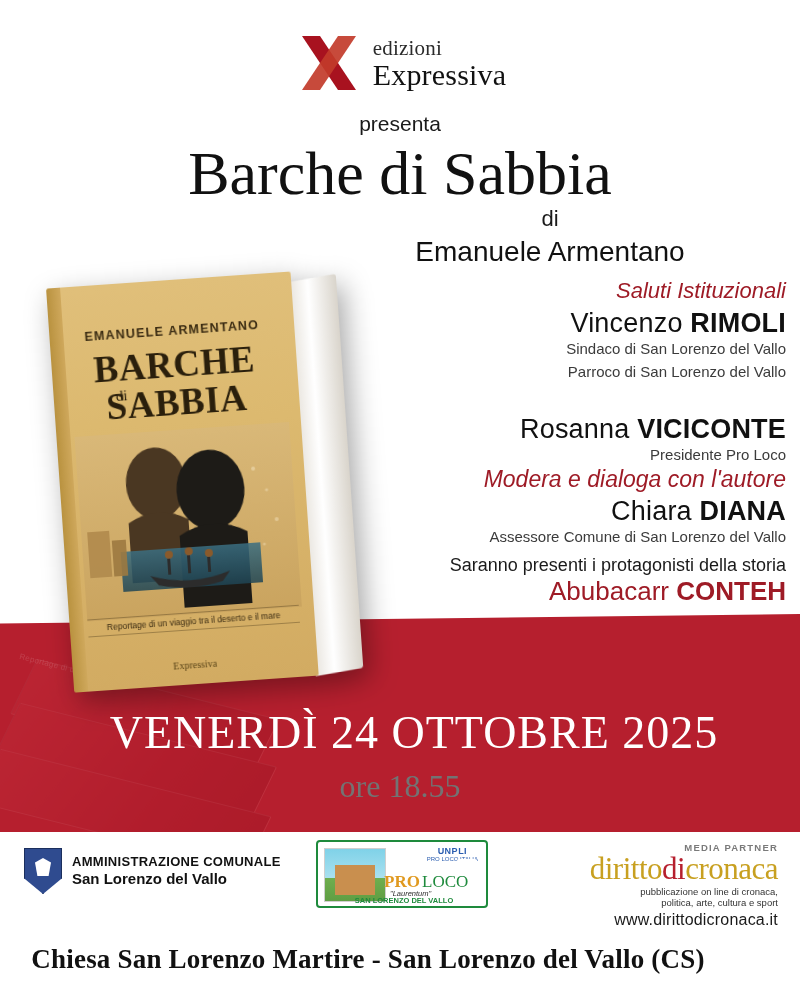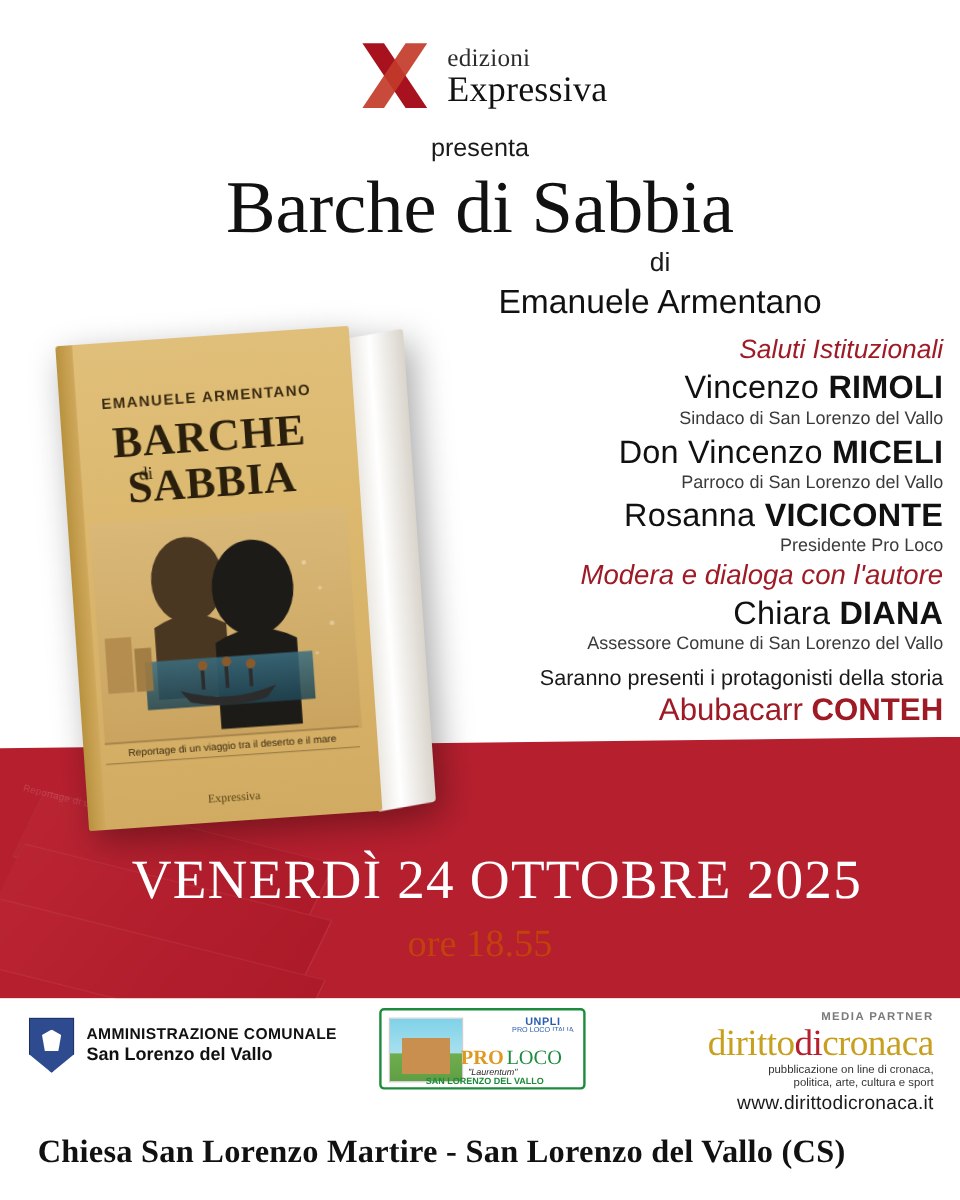--- a/index.html
+++ b/index.html
@@ -149,21 +149,21 @@
 
   
   .date-main {
     position: absolute; left: 0; top: 706px; width: 800px;
     text-align: center; color: #ffffff;
     font-family: "Liberation Serif", serif;
     font-size: 46px; letter-spacing: 1px; padding-left: 28px;
   }
   .date-time {
     position: absolute; left: 0; top: 768px; width: 800px;
-    text-align: center; color: #c2410c;
+    text-align: center; color: #737373;
     font-family: "Liberation Serif", serif;
     font-size: 32px;
   }
 
   
   .book {
     position: absolute;
     left: 60px; top: 278px;
     width: 290px; height: 410px;
     transform: rotate(-4deg);
@@ -412,23 +412,20 @@
   <div class="rcol section-label l-saluti">Saluti Istituzionali</div>
 
   <div class="rcol p1">
     <div class="person-name">
       <span>Vincenzo </span><b>RIMOLI</b>
     </div>
     <div class="person-role">Sindaco di San Lorenzo del Vallo</div>
   </div>
 
   <div class="rcol p2">
-    <div class="person-name">
-      <span>Don Vincenzo </span><b>MICELI</b>
-    </div>
     <div class="person-role">Parroco di San Lorenzo del Vallo</div>
   </div>
 
   <div class="rcol p3">
     <div class="person-name">
       <span>Rosanna </span><b>VICICONTE</b>
     </div>
     <div class="person-role">Presidente Pro Loco</div>
   </div>
 

